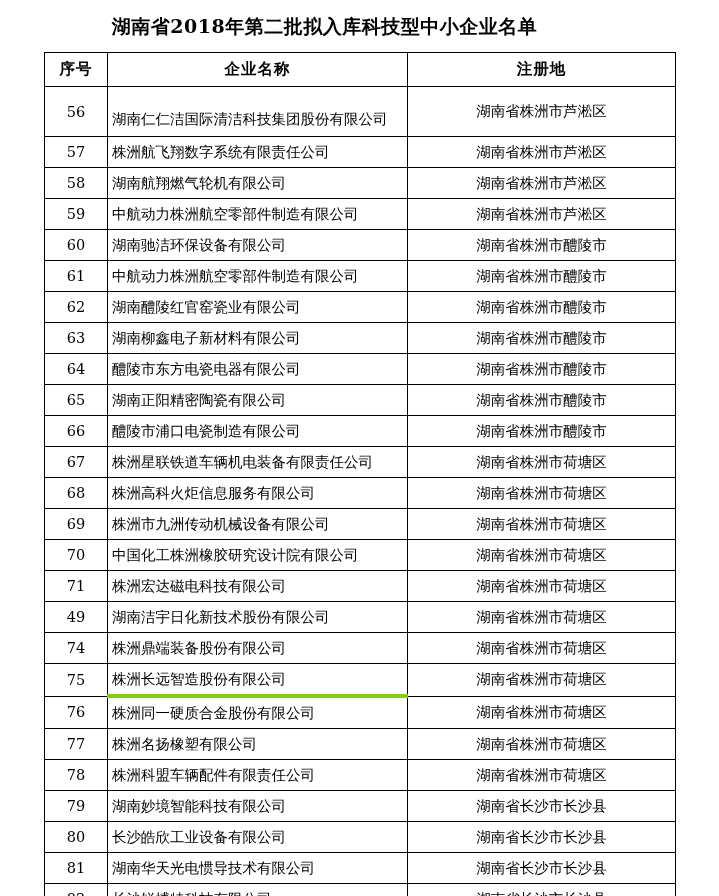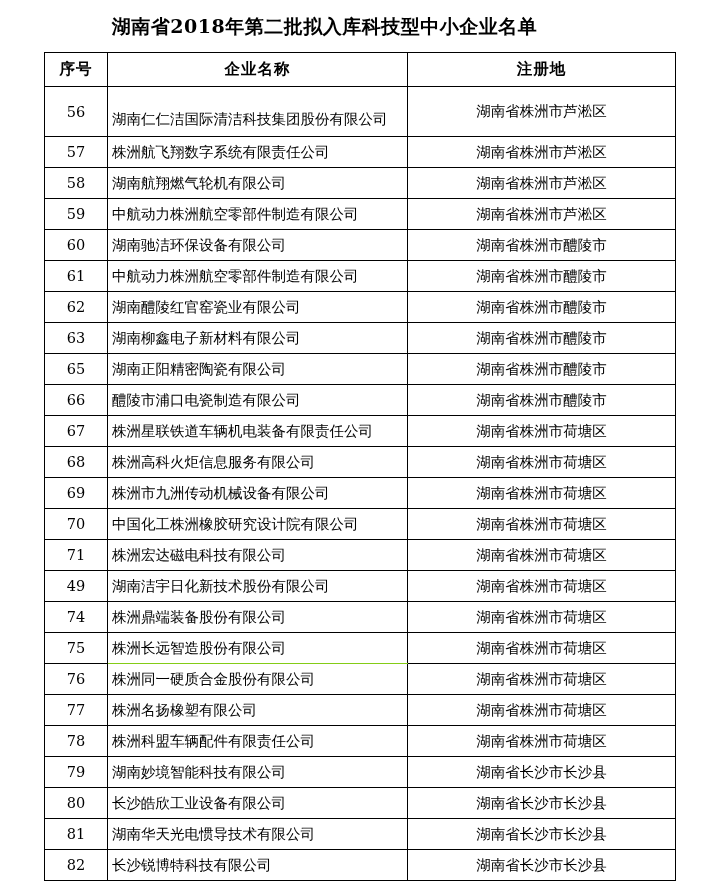--- a/index.html
+++ b/index.html
@@ -71,21 +71,21 @@
     font-size: 14.5px;
     line-height: 1.2;
     padding-top: 18px;
     padding-bottom: 1px;
     margin-top: 28px;
   }
   td.loc {
     text-align: center;
   }
   tr.highlight td.name {
-    border-bottom: 1px solid #84cc16;
+    border-bottom: 4px solid #84cc16;
   }
 </style>
 </head>
 <body>
 
 <div class="page">
 
   <div class="doc-title">湖南省2018年第二批拟入库科技型中小企业名单</div>
 
   <table class="listing">
@@ -136,20 +136,25 @@
           <td class="idx">62</td>
           <td class="name">湖南醴陵红官窑瓷业有限公司</td>
           <td class="loc">湖南省株洲市醴陵市</td>
         </tr>
         <tr>
           <td class="idx">63</td>
           <td class="name">湖南柳鑫电子新材料有限公司</td>
           <td class="loc">湖南省株洲市醴陵市</td>
         </tr>
         <tr>
+          <td class="idx">64</td>
+          <td class="name">醴陵市东方电瓷电器有限公司</td>
+          <td class="loc">湖南省株洲市醴陵市</td>
+        </tr>
+        <tr>
           <td class="idx">65</td>
           <td class="name">湖南正阳精密陶瓷有限公司</td>
           <td class="loc">湖南省株洲市醴陵市</td>
         </tr>
         <tr>
           <td class="idx">66</td>
           <td class="name">醴陵市浦口电瓷制造有限公司</td>
           <td class="loc">湖南省株洲市醴陵市</td>
         </tr>
         <tr>

